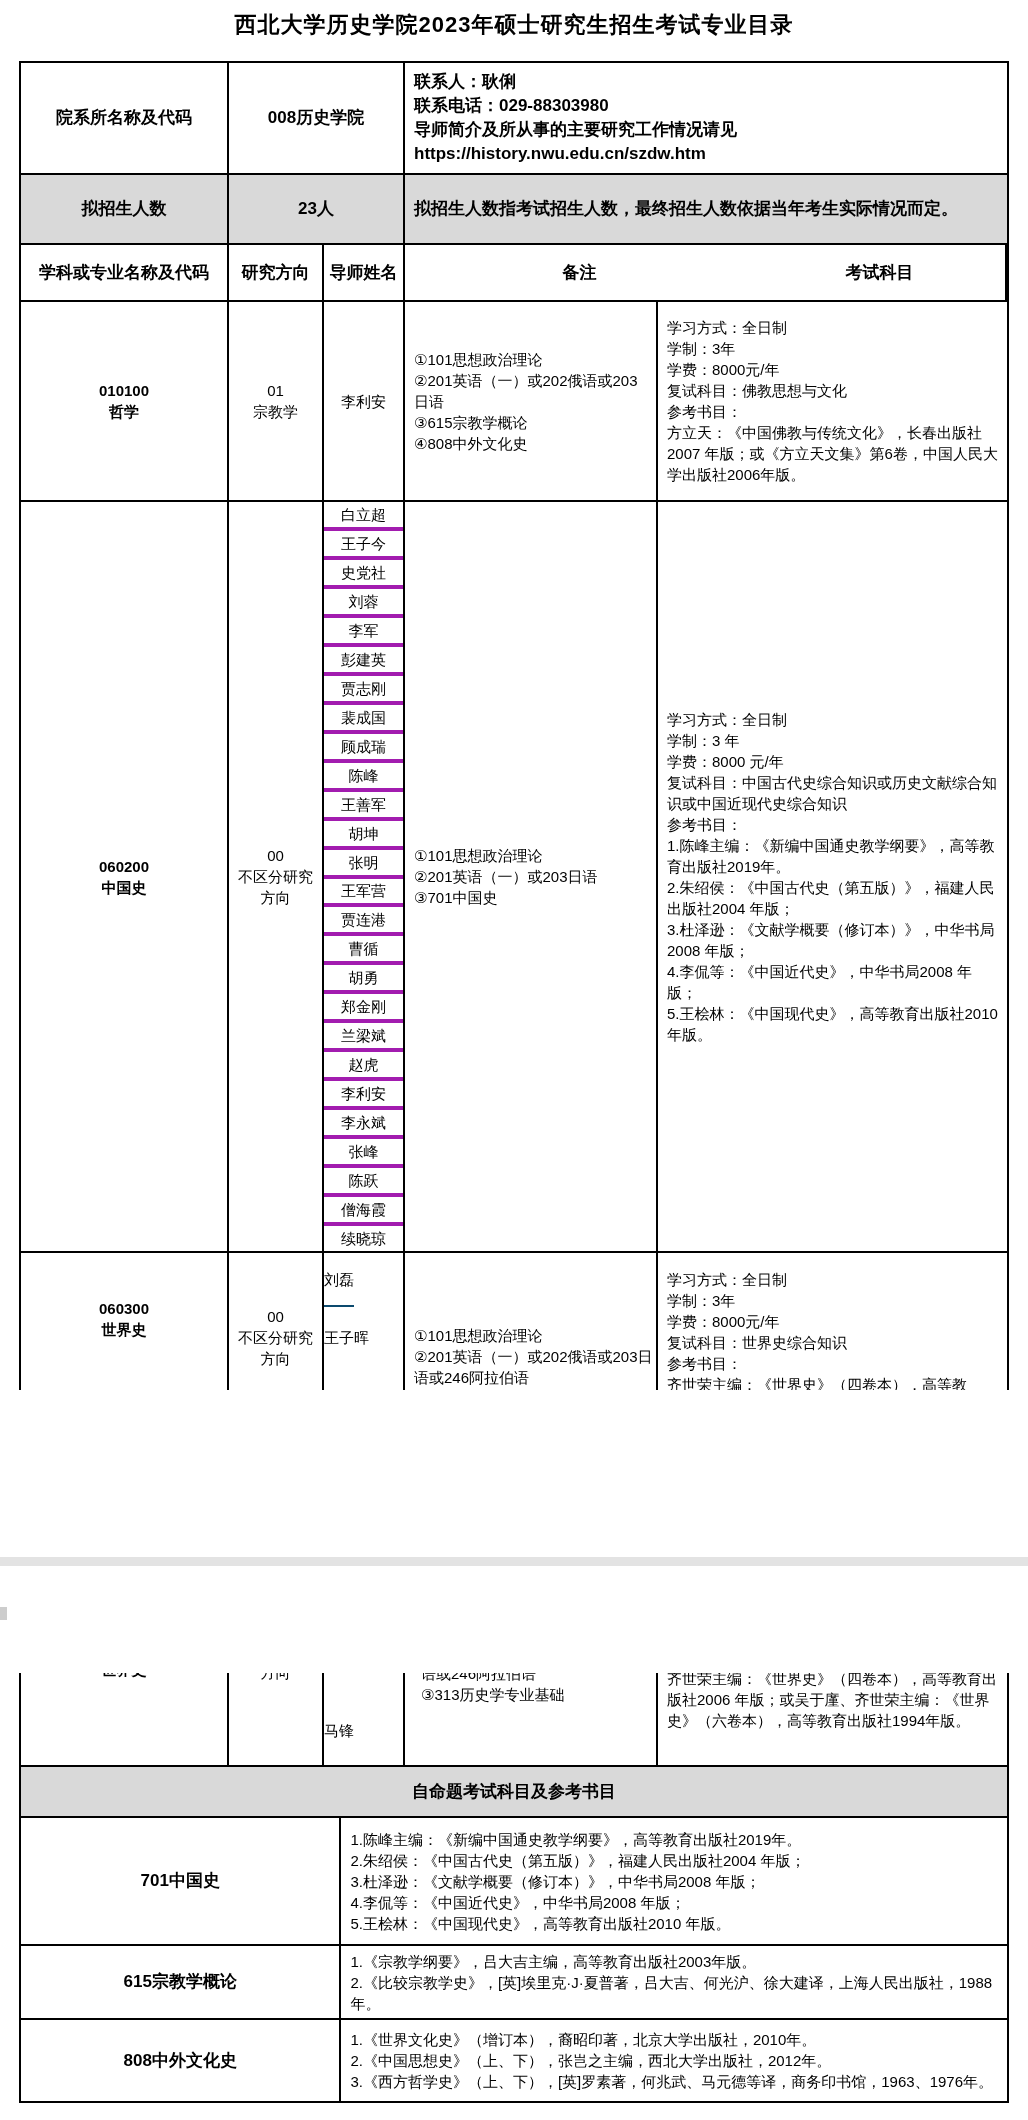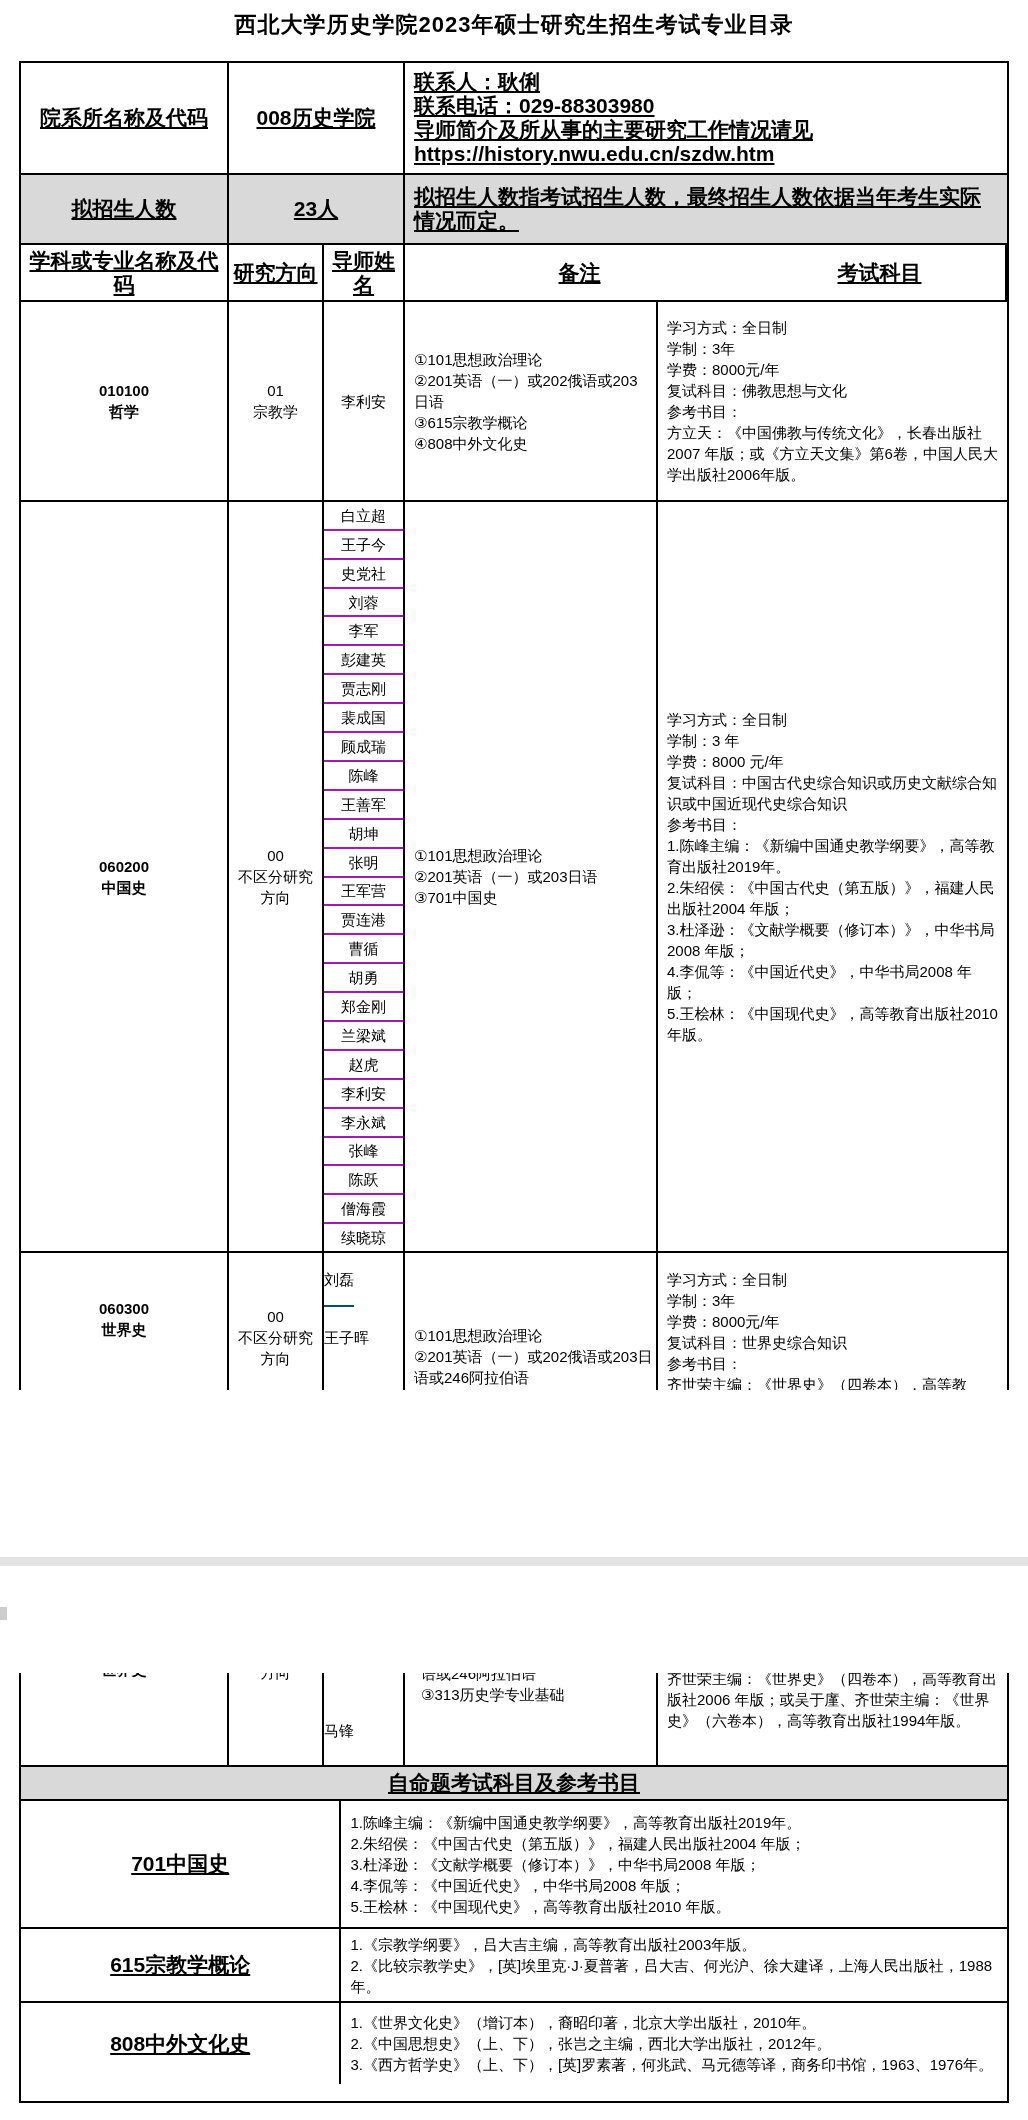--- a/index.html
+++ b/index.html
@@ -13,47 +13,47 @@
   .row{display:flex;border-bottom:2px solid #000;box-sizing:border-box;}
   .row.norb{border-bottom:none;}
   .cell{box-sizing:border-box;border-right:2px solid #000;display:flex;
         align-items:center;justify-content:center;text-align:center;
         font-size:15px;line-height:21px;overflow:hidden;}
   .cell.last{border-right:none;}
   .w1{width:208px}.w2{width:95px}.w3{width:81px}.w4{width:253px}.w5{width:349px}
   .w23{width:176px}.w45{width:602px}
   .wA{width:329px}.wB{width:683px}
   .b{font-weight:bold;}
-  .big{font-size:21px;line-height:24px;text-decoration:underline;}
+  .big{font-size:17px;line-height:24px;}
   .left{justify-content:flex-start;text-align:left;}
   .pre{white-space:pre-line;}
   .pad{padding:6px 9px;}
   .gray{background:#d9d9d9;}
   .rowA{height:112px}.rowB{height:70px}.rowH{height:57px}
   .rowD{height:200px}.rowE{height:751px}
   .rowF{height:139px;overflow:hidden;}
   .tutors{flex-direction:column;padding:0;align-items:stretch;}
   .tcell{flex:1;display:flex;align-items:center;justify-content:center;
-         border-bottom:2px solid #a21caf;font-size:15px;}
+         border-bottom:4px solid #a21caf;font-size:15px;}
   .tcell.tlast{border-bottom:none;border-radius:9px;}
   
   .rowF .cell{align-items:flex-start;}
   .pt45{padding-top:45px}.pt53{padding-top:53px}.pt72{padding-top:72px}.pt16{padding-top:16px}
   .wtut{flex-direction:column;padding:0;align-items:stretch;}
   .wtut .t1{height:52px;display:flex;align-items:center;justify-content:center;border-bottom:2px solid #0c4a6e;}
   .wtut .t2{flex:1;display:flex;align-items:flex-start;justify-content:center;padding-top:20px;}
   
   .rowG{height:94px;}
   .rowG .cell{align-items:flex-start;}
   .clipIn{display:block;width:100%;}
   .m14{margin-top:-14px}.m11{margin-top:-11px}.m10{margin-top:-10px}.m5{margin-top:-5px}
   .gtut{flex-direction:column;padding:0;align-items:stretch;}
   .gtut .sliver{height:20px;border-bottom:2px solid #000;}
   .gtut .gmain{flex:1;display:flex;align-items:center;justify-content:center;}
-  .rowHdr{height:34px;}
+  .rowHdr{height:51px;}
   .row701{height:128px}.row615{height:74px}.row808{height:81px}
   .band{position:absolute;top:1557px;left:0;width:1028px;height:9px;background:#e3e3e3;}
   .chip{position:absolute;top:1607px;left:0;width:7px;height:13px;background:#cdcdcd;}
 </style>
 </head>
 <body>
 
 <div class="page">
 
   <div class="title">西北大学历史学院2023年硕士研究生招生考试专业目录</div>

